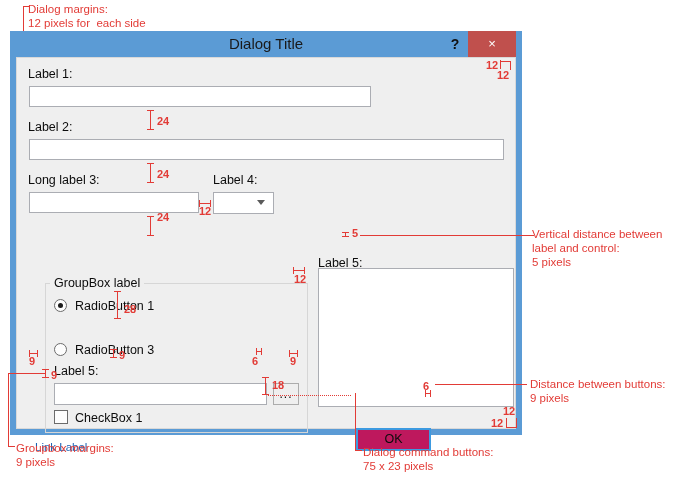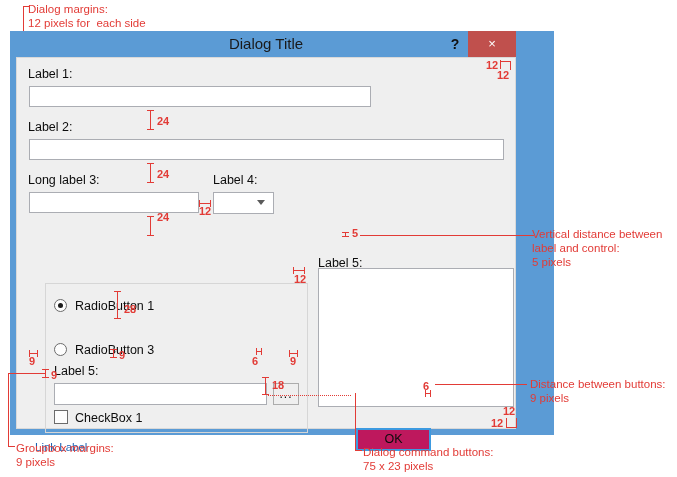--- a/index.html
+++ b/index.html
@@ -44,21 +44,20 @@
     content:"";position:absolute;top:-3px;height:7px;width:1px;background:#e23b36;
   }
   .meash:before{left:0;}
   .meash:after{right:0;}
 
   
   #dialog{
     position:absolute;
     left:10px;top:31px;width:512px;height:404px;
     background:#5b9bd5;
-    padding-left:32px;
   }
   #titlebar{
     position:absolute;left:0;top:0;width:512px;height:26px;
     background:#5b9bd5;
   }
   #title-text{
     position:absolute;left:0;top:0;width:512px;height:26px;
     line-height:26px;text-align:center;
     color:#1a1a1a;font-size:15px;
     font-family:"Liberation Sans", sans-serif;
@@ -170,20 +169,21 @@
     <div class="lbl" style="left:11px;top:115px;">Long label  3:</div>
     <input class="txtbox" style="left: 12px; top: 134px; width: 170px; height: 21px; border-radius: 0px; outline: none; padding: 0px 4px; font-family: &quot;Liberation Sans&quot;, sans-serif; font-size: 12.5px;" value="">
 
     <div class="lbl" style="left:196px;top:115px;">Label 4:</div>
     <div class="combo" style="left:196px;top:134px;width:61px;height:22px;">
       <span style="position:absolute;left:4px;top:3px;font-size:12.5px;color:#0c0c0c;"></span>
       <span class="arrow"></span>
     </div>
 
     <div class="groupbox" style="left:28px;top:225px;width:263px;height:150px;"></div>
+    <div class="gb-label" style="left:33px;top:218px;">GroupBox label</div>
 
     <div class="radio-row" style="left:37px;top:240px;width:200px;">
       <span class="radio-dot on"></span>
       <span class="radio-text">RadioButton 1</span>
     </div>
     <div class="radio-row" style="left:37px;top:284px;width:200px;">
       <span class="radio-dot"></span>
       <span class="radio-text">RadioButton 3</span>
     </div>
 

